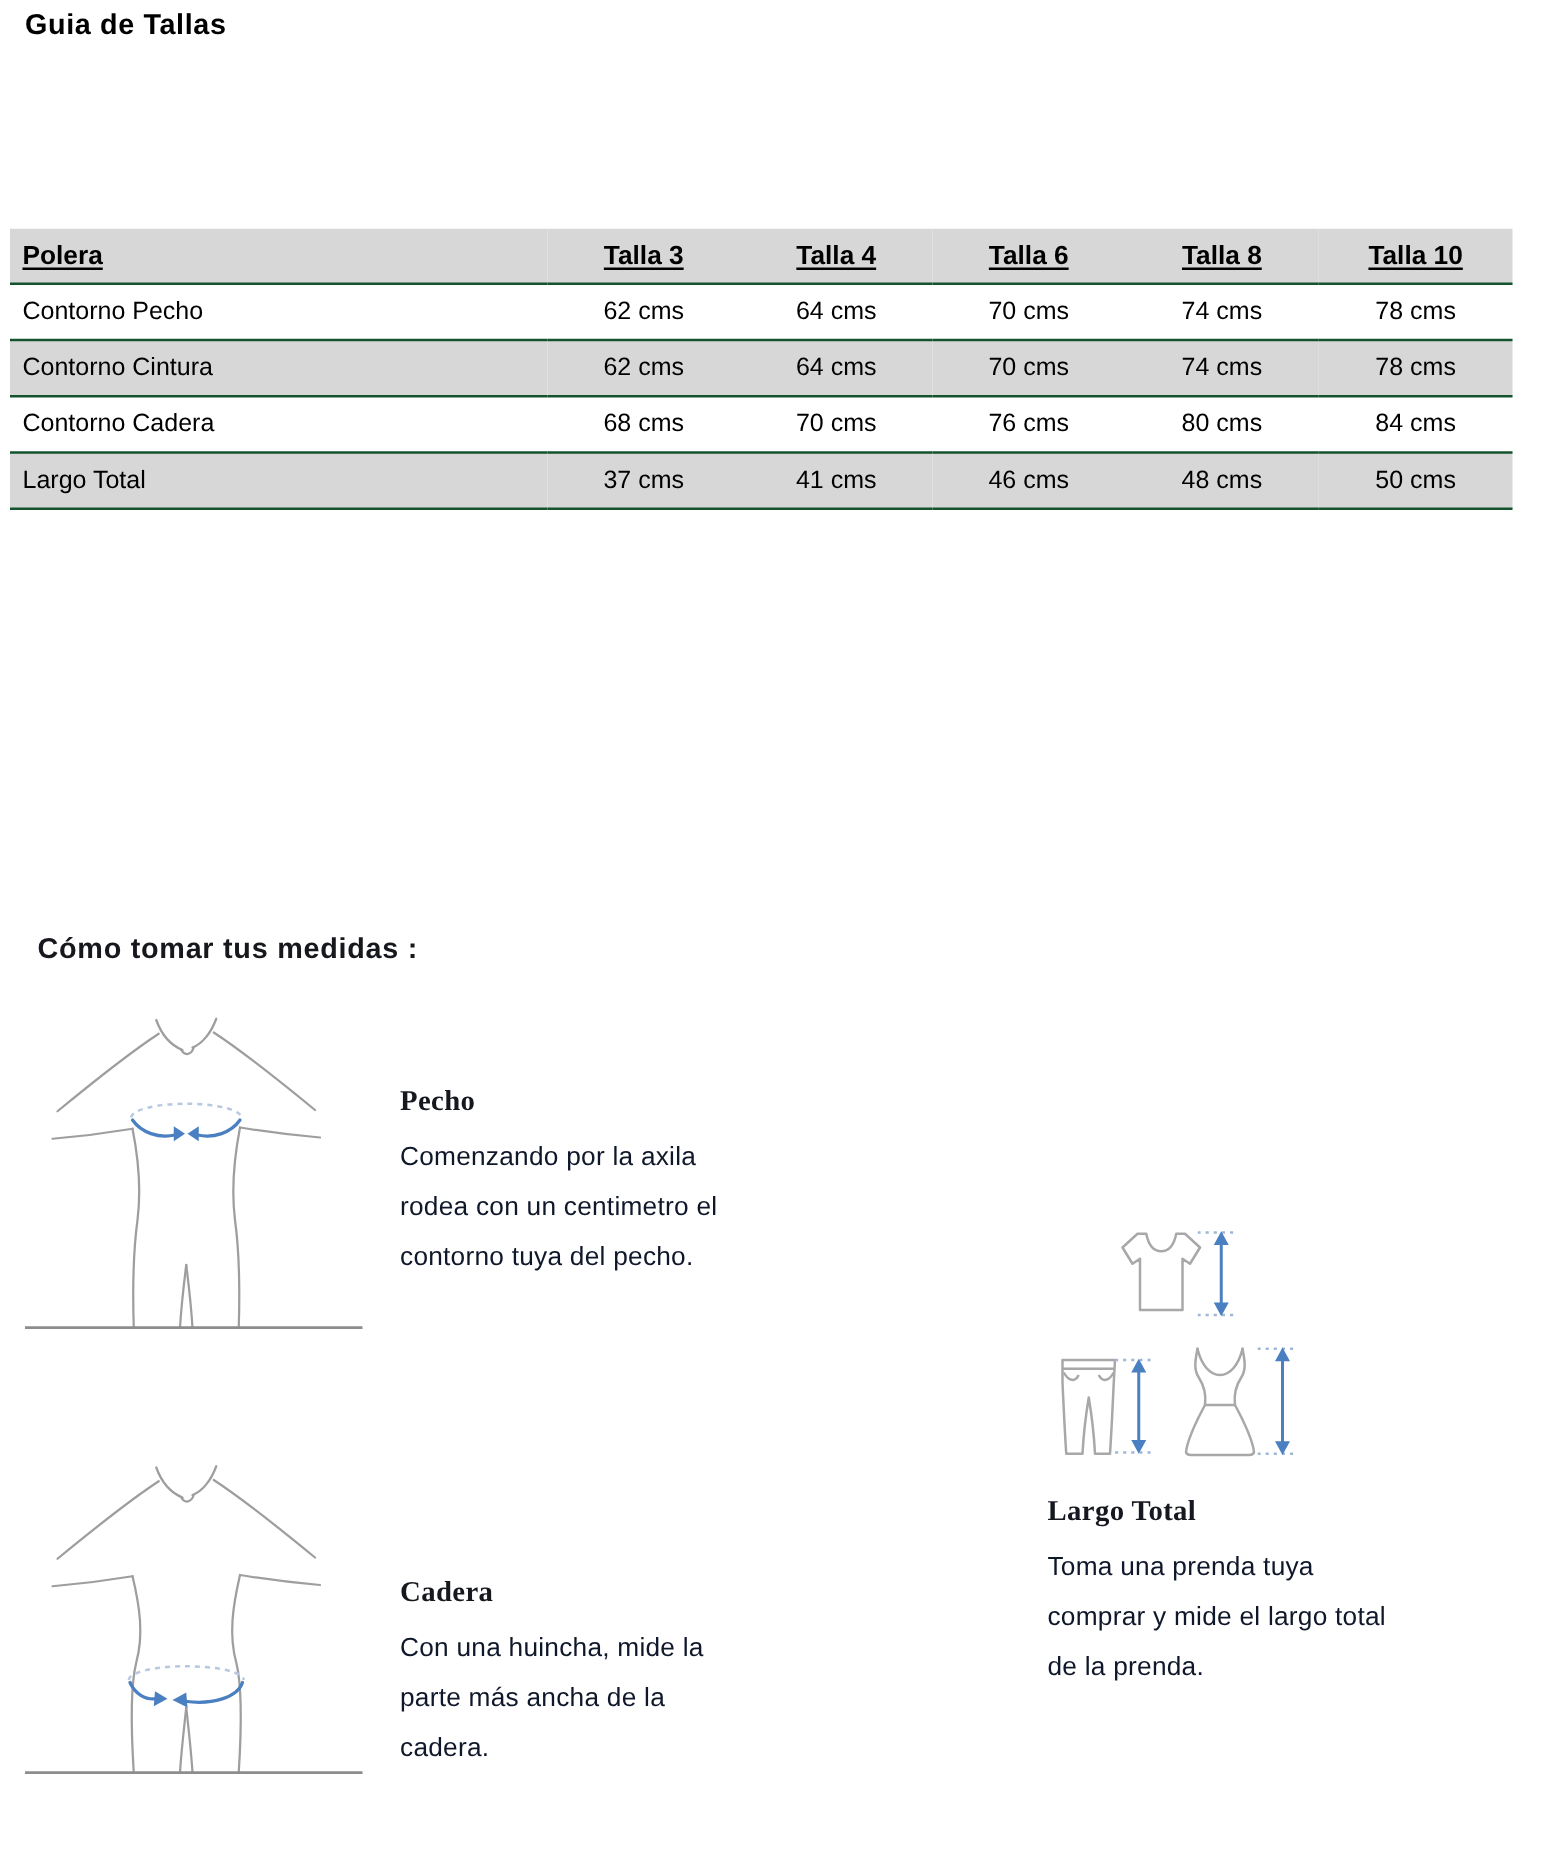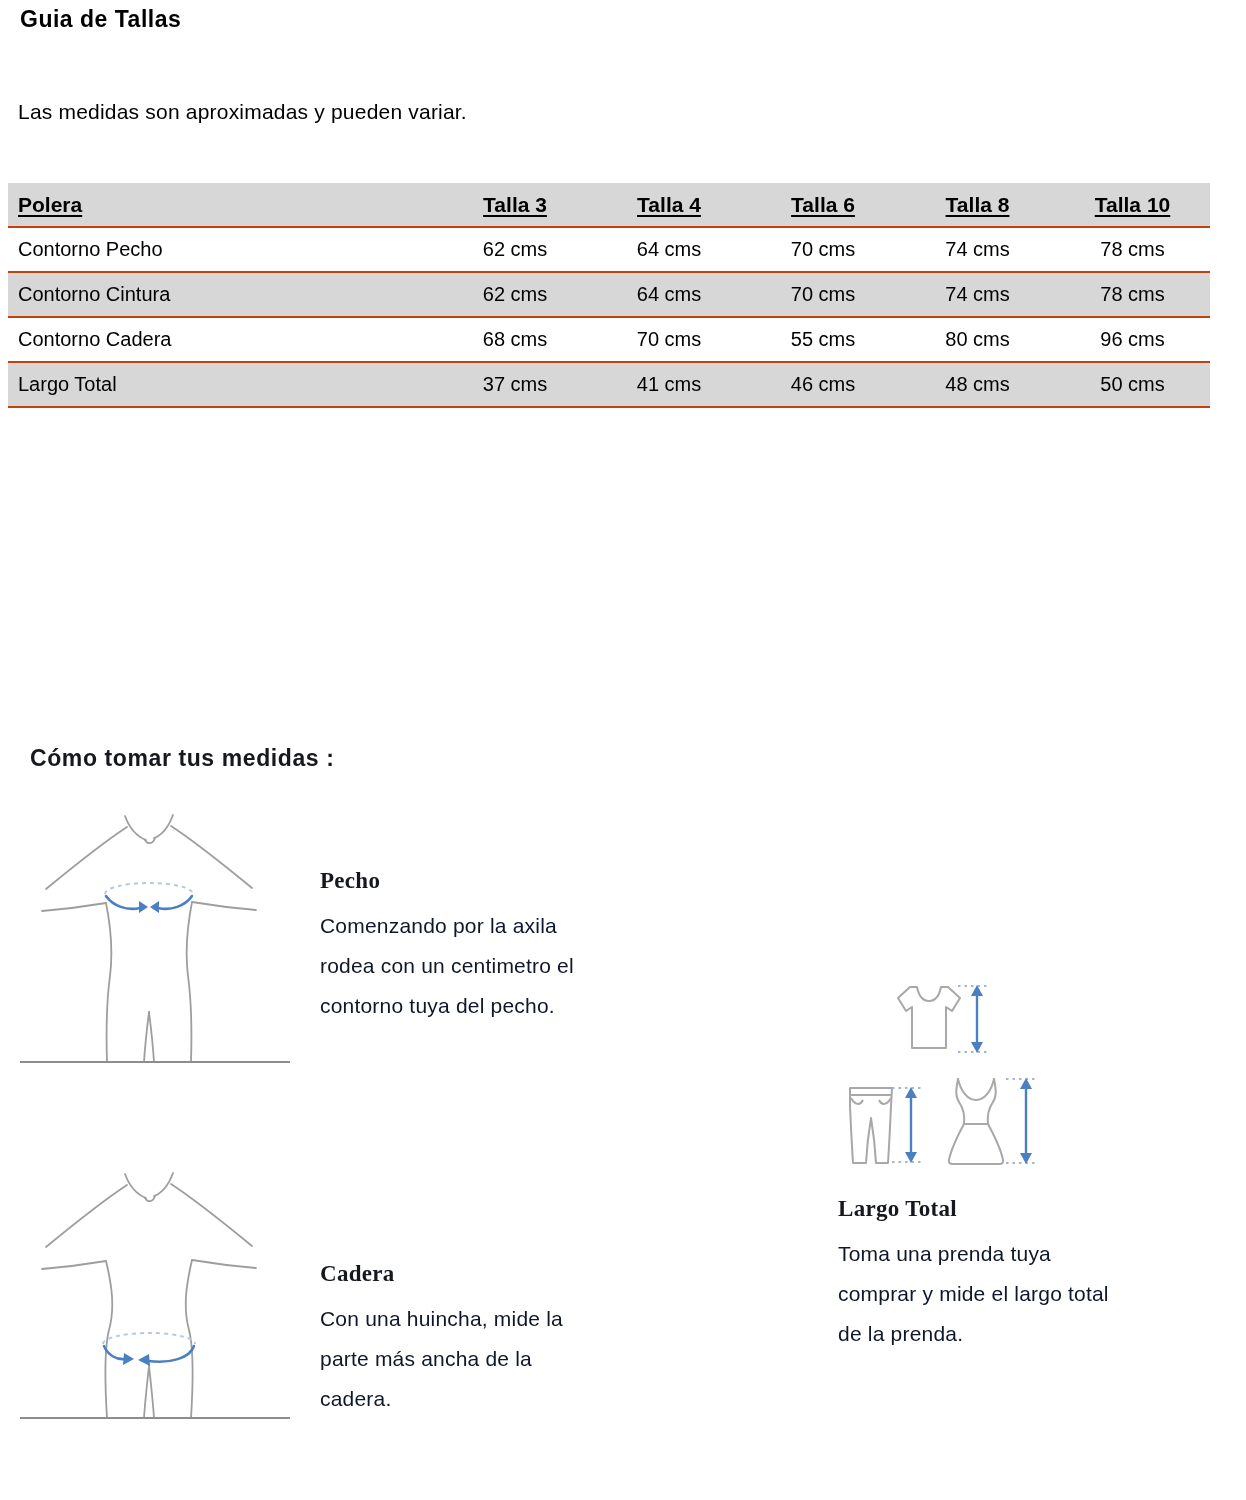--- a/index.html
+++ b/index.html
@@ -19,21 +19,21 @@
     position:absolute;left:18px;top:100px;
     font-size:21px;margin:0;letter-spacing:0.2px;
   }
   table.size-table{
     position:absolute;left:8px;top:183px;width:1202px;
     border-collapse:collapse;table-layout:fixed;
   }
   table.size-table th, table.size-table td{
     height:43px;padding:0;vertical-align:middle;
     font-size:20px;text-align:center;
-    border-bottom:2px solid #c2410c;
+    border-bottom:2px solid #14532d;
   }
   table.size-table .lbl{text-align:left;padding-left:10px;}
   table.size-table thead th{
     background:#d7d7d7;font-weight:bold;font-size:21px;
     text-decoration:underline;text-underline-offset:3px;
     text-decoration-thickness:2px;
   }
   table.size-table tbody tr.stripe td{background:#d7d7d7;}
   .section-heading{
     position:absolute;left:30px;top:745px;
@@ -47,21 +47,20 @@
   .text-block .line{
     font-size:21px;line-height:40px;color:#0f172a;letter-spacing:0.2px;white-space:nowrap;
   }
 </style>
 </head>
 <body>
 
 <div class="page">
 
   <h1 class="page-title">Guia de Tallas</h1>
-  <p class="page-subtitle">Las medidas son aproximadas y pueden variar.</p>
 
   <table class="size-table">
     <colgroup>
       <col style="width:430px">
         <col style="width:154px">
         <col style="width:154px">
       <col style="width:154px">
         <col style="width:155px">
         <col style="width:155px">
     </colgroup>
@@ -89,23 +88,23 @@
         <td>62 cms</td>
         <td>64 cms</td>
         <td>70 cms</td>
         <td>74 cms</td>
         <td>78 cms</td>
       </tr>
       <tr>
         <td class="lbl">Contorno Cadera</td>
         <td>68 cms</td>
         <td>70 cms</td>
-        <td>55 cms</td>
+        <td>76 cms</td>
         <td>80 cms</td>
-        <td>96 cms</td>
+        <td>84 cms</td>
       </tr>
       <tr class="stripe">
         <td class="lbl">Largo Total</td>
         <td>37 cms</td>
         <td>41 cms</td>
         <td>46 cms</td>
         <td>48 cms</td>
         <td>50 cms</td>
       </tr>
     </tbody>

